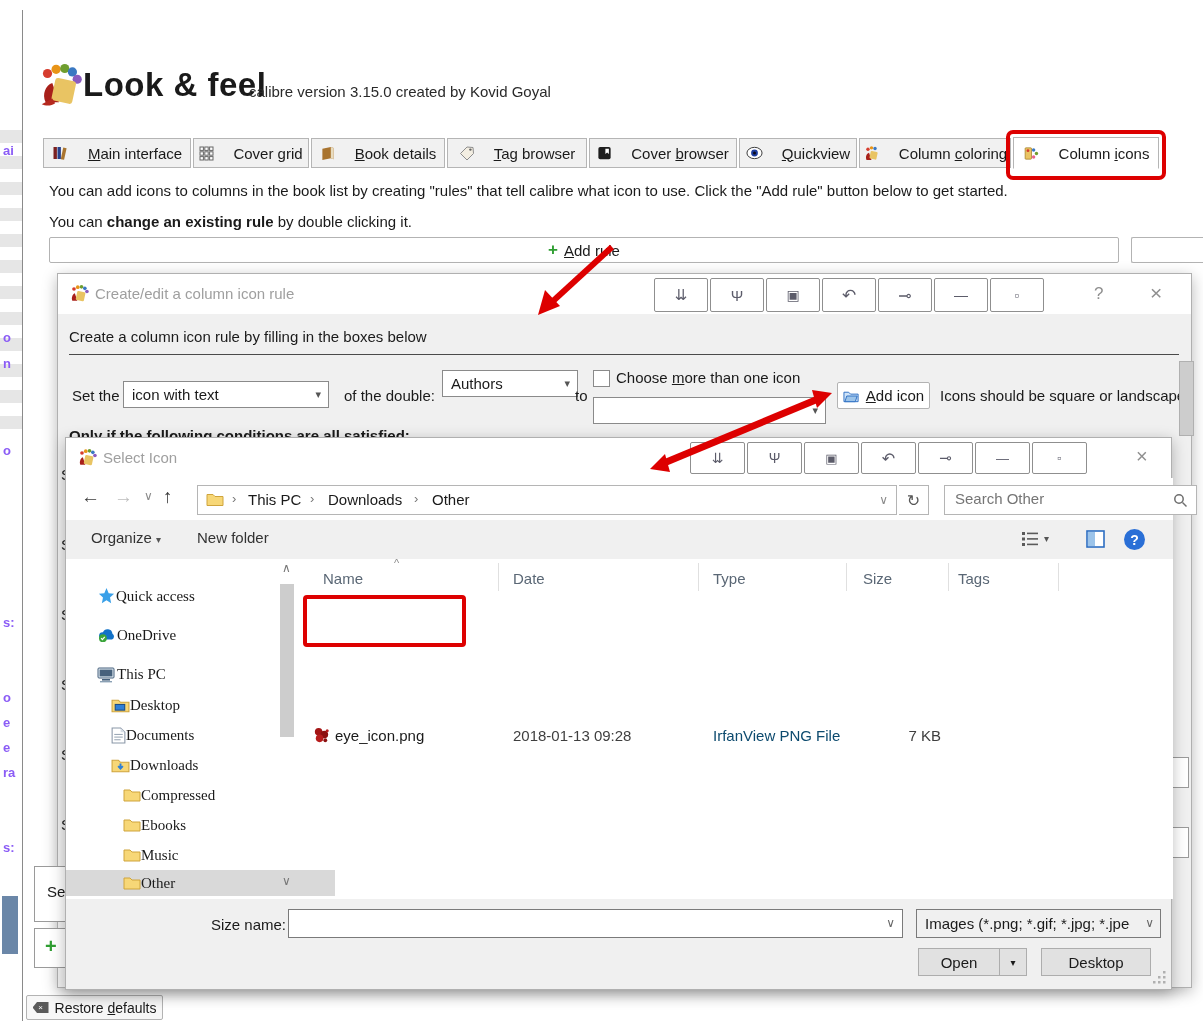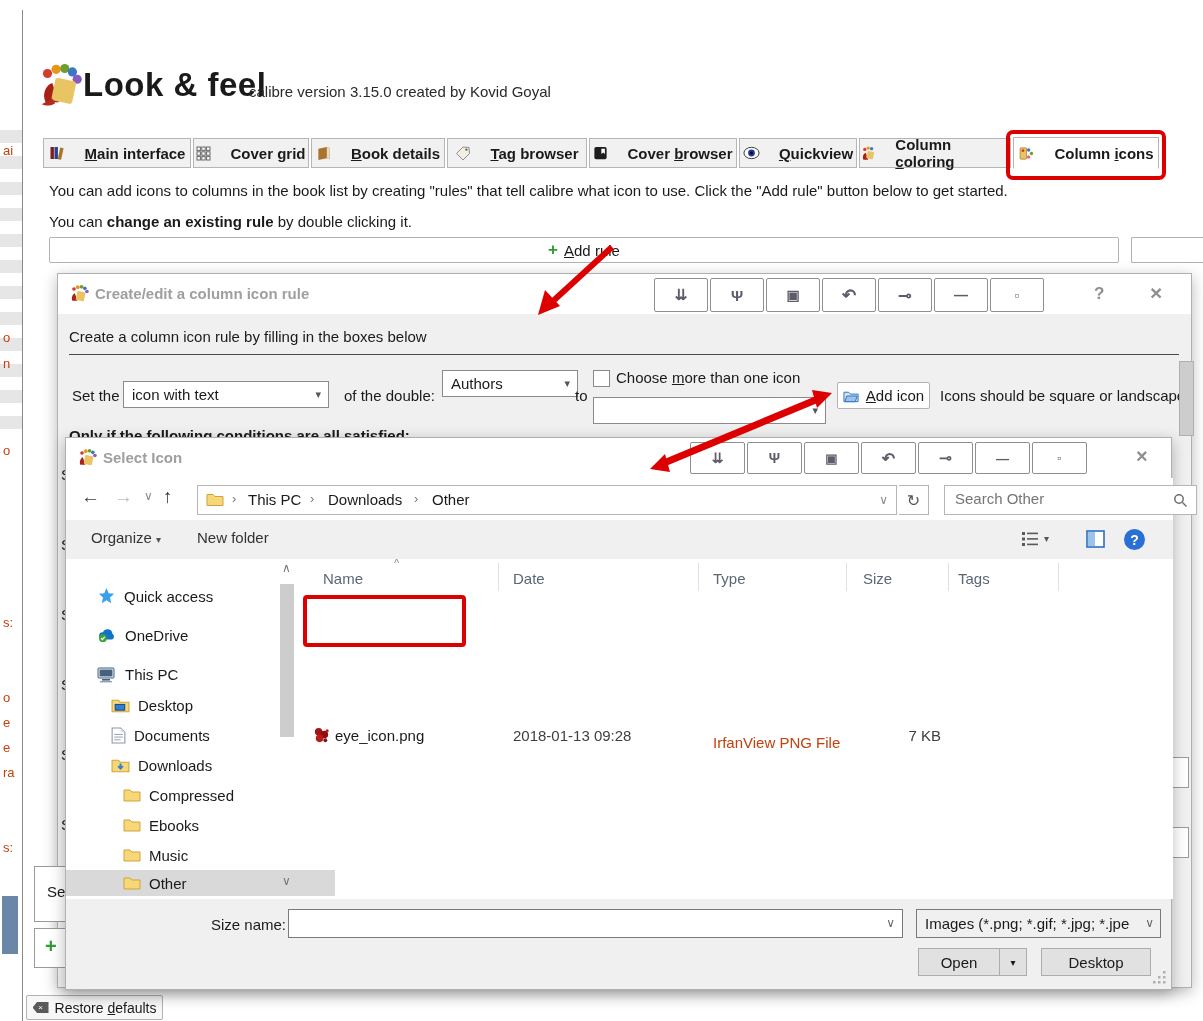--- a/index.html
+++ b/index.html
@@ -8,43 +8,43 @@
   .abs{position:absolute;}
   .txt15{font-size:15px;}
   .gray-title{color:#9f9f9f;font-size:15px;}
   
   #top-strip{left:0;top:0;width:1203px;height:10px;background:#fff;border-bottom:2px solid #2a2a2a;overflow:hidden;z-index:0;}
   #top-strip span{position:absolute;top:-7px;font-size:12px;font-weight:bold;color:#222;white-space:nowrap;}
   
   #left-strip{left:0;top:10px;width:22px;height:950px;background:#fff;border-right:1px solid #9a9a9a;z-index:0;overflow:hidden;}
   #left-strip .stripes{position:absolute;left:0;top:120px;width:22px;height:300px;
      background:repeating-linear-gradient(#e6e6e6 0 13px,#ffffff 13px 26px);}
-  #left-strip span{position:absolute;left:3px;font-size:13px;font-weight:normal;color:#c2410c;}
+  #left-strip span{position:absolute;left:3px;font-size:13px;font-weight:bold;color:#8b5cf6;}
   
   #prefs{left:22px;top:10px;width:1181px;height:1011px;background:#fff;z-index:1;}
   #prefs-titlebar{left:0;top:0;width:1181px;height:36px;background:#fff;border-bottom:1px solid #d4d4d4;}
   .tab{position:absolute;top:0;height:30px;background:#f1f1f1;border:1px solid #b5b5b5;
-       display:flex;align-items:center;justify-content:center;gap:19px;font-size:15px;box-sizing:border-box;font-weight:bold;}
+       display:flex;align-items:center;justify-content:center;gap:19px;font-size:15px;box-sizing:border-box;}
   .tab.active{background:#fff;height:32px;top:-1px;border-bottom:1px solid #fff;}
   .btnish{background:#fff;border:1px solid #b3b3b3;border-radius:2px;box-sizing:border-box;
           display:flex;align-items:center;justify-content:center;gap:6px;font-size:15px;}
   .combo{background:#fff;border:1px solid #8a8a8a;box-sizing:border-box;display:flex;align-items:center;
          font-size:15px;padding:0 8px;position:absolute;}
   .combo .arr{position:absolute;right:7px;color:#555;font-size:11px;}
   
   .dialog{position:absolute;background:#f0f0f0;border:1px solid #b0b0b0;box-shadow:0 4px 14px rgba(0,0,0,.28);box-sizing:border-box;}
-  .dlg-titlebar{position:absolute;left:0;top:0;right:0;height:40px;background:#fff;font-weight:bold;}
+  .dlg-titlebar{position:absolute;left:0;top:0;right:0;height:40px;background:#fff;}
   .tbtn{position:absolute;background:#fff;border:1px solid #8f8f8f;border-radius:2px;box-sizing:border-box;
         display:flex;align-items:center;justify-content:center;color:#5c5c6a;}
   .glyph-dim{color:#8f8f8f;}
   
   .navbtn{position:absolute;font-size:19px;color:#3a3a3a;}
   .hdrtxt{color:#5a6775;font-size:15px;}
   .sep{position:absolute;width:1px;background:#e0e0e0;}
-  .side-item{position:absolute;display:flex;align-items:center;gap:8px;font-size:15px;height:26px;}
+  .side-item{position:absolute;display:flex;align-items:center;font-size:15px;height:26px;font-family:Liberation Serif, serif;}
   .red-box{position:absolute;border:4px solid #dd0000;z-index:6;pointer-events:none;}
   .scrollthumb{background:#cdcdcd;}
   .win-btn{background:#e1e1e1;border:1px solid #adadad;box-sizing:border-box;display:flex;align-items:center;justify-content:center;font-size:15px;}
   u{text-decoration:underline;}
   .clip{overflow:hidden;white-space:nowrap;}
   input{font-family:"Liberation Sans",sans-serif;}
 </style>
 </head>
 <body>
 
@@ -443,21 +443,21 @@
       <div class="abs" style="left:240px;top:163px;width:850px;height:30px">
         <svg class="abs" style="left:6px;top:4px" width="19" height="19" viewBox="0 0 20 20">
           <circle cx="7" cy="6" r="4" fill="#a31515"></circle>
             <circle cx="13" cy="9" r="4" fill="#8c1010"></circle>
             <circle cx="8" cy="13" r="4" fill="#b71c1c"></circle>
             <circle cx="14" cy="15" r="2" fill="#8c1010"></circle>
             <circle cx="16" cy="5" r="1.6" fill="#b71c1c"></circle>
         </svg>
         <span class="abs txt15" style="left:29px;top:5px">eye_icon.png</span>
         <span class="abs txt15" style="left:207px;top:5px;color:#3f3f3f">2018-01-13 09:28</span>
-        <span class="abs txt15" style="left:407px;top:12px;color:#c2410c">IrfanView PNG File</span>
+        <span class="abs txt15" style="left:407px;top:5px;color:#0c4a6e">IrfanView PNG File</span>
         <span class="abs txt15" style="left:550px;top:5px;width:85px;text-align:right;color:#3f3f3f">7 KB</span>
       </div>
     </div>
 
     <span class="abs txt15" style="left:145px;top:478px">Size name:</span>
     <div class="abs" style="left:222px;top:471px;width:615px;height:29px;background:#fff;border:1px solid #7a7a7a;box-sizing:border-box">
       <input style="position: absolute; left: 6px; top: 3px; width: 570px; border: none; outline: none; font-size: 15px;">
       <span class="abs" style="right:7px;top:6px;color:#666;font-size:12px">∨</span>
     </div>
     <div class="abs" style="left:850px;top:471px;width:245px;height:29px;background:#f0f0f0;border:1px solid #7a7a7a;box-sizing:border-box">

